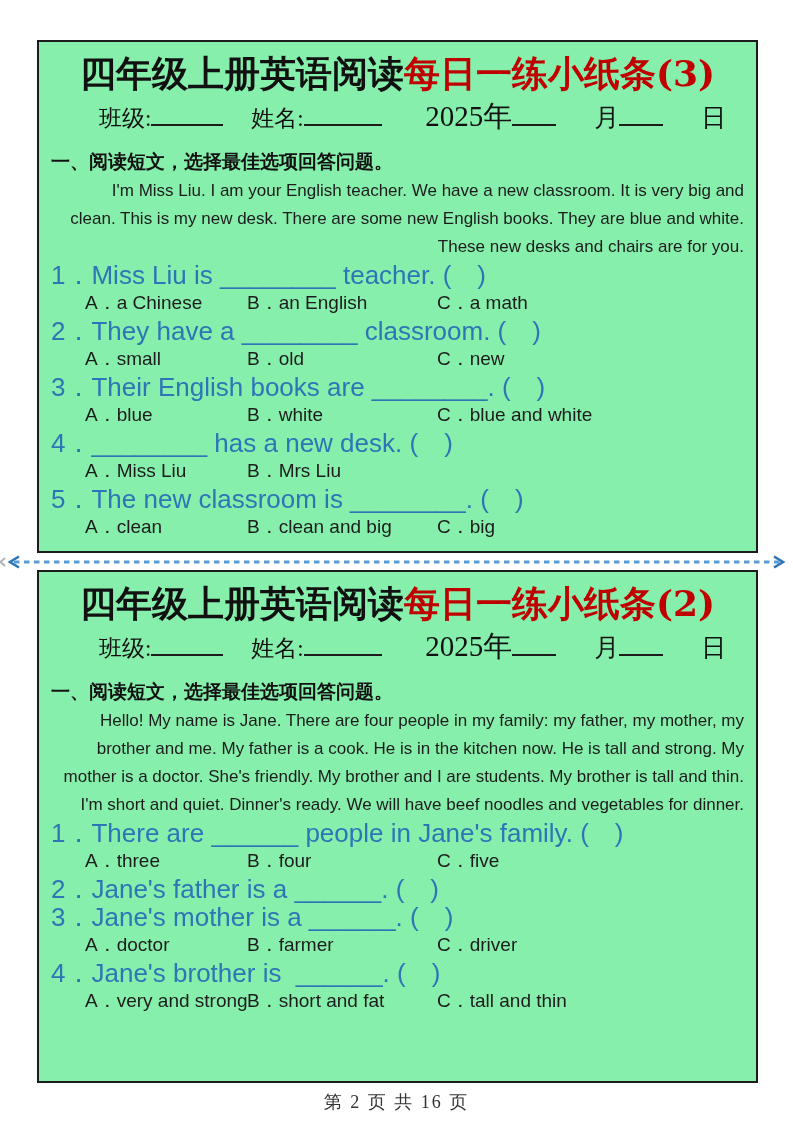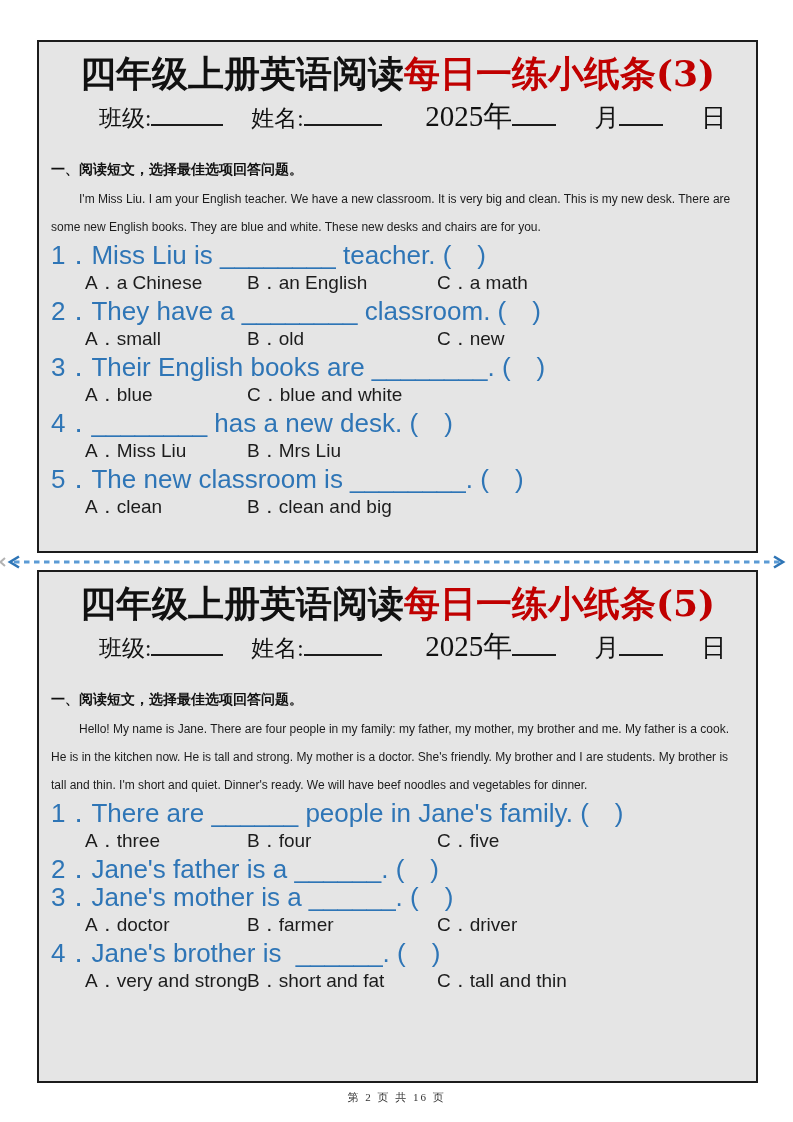--- a/index.html
+++ b/index.html
@@ -6,21 +6,21 @@
   html,body { background:#ffffff; }
   body {
     width:793px; height:1122px; overflow:hidden;
     font-family:"Liberation Sans", sans-serif;
     color:#1c1c1c;
   }
   .page { position:relative; width:793px; height:1122px; background:#fff; }
 
   .card {
     margin-left:37px; width:721px; height:513px;
-    border:2px solid #1c1c1c; background:#e5e5e5;
+    border:2px solid #1c1c1c; background:#86efac;
     padding:4px 12px 6px 12px;
     overflow:hidden;
   }
   .card1 { margin-top:40px; }
 
   .title {
     text-align:center;
     font-family:"DejaVu Serif", serif;
     font-weight:900;
     font-size:36px; line-height:50px;
@@ -46,30 +46,31 @@
     display:inline-block;
     border-bottom:2px solid #1c1c1c;
     height:24px; vertical-align:baseline;
   }
   .blank-class { width:72px; }
   .blank-name  { width:78px; }
   .blank-sm    { width:44px; }
 
   .instruction {
     font-weight:700;
-    font-size:14px; line-height:31px;
-    margin-top:17px;
+    font-size:19px; line-height:31px;
+    margin-top:9px;
     color:#111;
     white-space:nowrap;
   }
 
   .passage {
-    font-size:12px; line-height:28px;
+    font-size:17px; line-height:28px;
     text-indent:28px;
     color:#1c1c1c;
+    text-align:right;
   }
 
   .q {
     font-size:26px; line-height:28px;
     color:#2E75B6;
     white-space:pre-wrap;
   }
   .opts {
     display:grid;
     grid-template-columns:162px 190px auto;
@@ -78,21 +79,21 @@
     color:#1c1c1c;
   }
   .opt { white-space:nowrap;margin-left:8px; }
 
   .divider { height:17px; width:793px; display:flex; align-items:center; }
 
   .footer {
     text-align:center;
     margin-top:7px;
     font-family:"Liberation Serif", serif;
-    font-size:11px;
+    font-size:18px;
     letter-spacing:2px;
     color:#333;
   }
 </style>
 </head>
 <body>
 
 <div class="page">
 
   <div class="card card1">
@@ -120,48 +121,50 @@
     <div class="q">2．They have a ________ classroom. (　)</div>
     <div class="opts">
       <span class="opt">A．small</span>
       <span class="opt">B．old</span>
       <span class="opt">C．new</span>
     </div>
 
     <div class="q">3．Their English books are ________. (　)</div>
     <div class="opts">
       <span class="opt">A．blue</span>
+      <span class="opt">B．white</span>
       <span class="opt">C．blue and white</span>
     </div>
 
     <div class="q">4．________ has a new desk. (　)</div>
     <div class="opts">
       <span class="opt">A．Miss Liu</span>
       <span class="opt">B．Mrs Liu</span>
     </div>
 
     <div class="q">5．The new classroom is ________. (　)</div>
     <div class="opts">
       <span class="opt">A．clean</span>
       <span class="opt">B．clean and big</span>
+      <span class="opt">C．big</span>
     </div>
   </div>
 
   <div class="divider">
     <svg width="793" height="16" viewBox="0 0 793 16">
       <path d="M5,4 L0.5,8 L5,12" stroke="#b3b3b3" stroke-width="2" fill="none"></path>
       <path d="M19,2.5 L10,8 L19,13.5" stroke="#2E75B6" stroke-width="2.6" fill="none"></path>
       <line x1="14" y1="8" x2="780" y2="8" stroke="#5B9BD5" stroke-width="3.2" stroke-dasharray="5.5,4.5"></line>
       <path d="M774,2.5 L783,8 L774,13.5" stroke="#2E75B6" stroke-width="2.6" fill="none"></path>
     </svg>
   </div>
 
   <div class="card">
     <div class="title">
-      <span>四年级上册英语阅读</span><span class="red">每日一练小纸条(5)</span>
+      <span>四年级上册英语阅读</span><span class="red">每日一练小纸条(2)</span>
     </div>
 
     <div class="meta">
       <span class="label">班级:</span><span class="blank blank-class"></span>
       <span class="label name-label">姓名:</span><span class="blank blank-name"></span>
       <span class="year">2025年</span><span class="blank blank-sm"></span><span class="year md">月</span><span class="blank blank-sm"></span><span class="year md">日</span>
     </div>
 
     <div class="instruction">一、阅读短文，选择最佳选项回答问题。</div>
 

